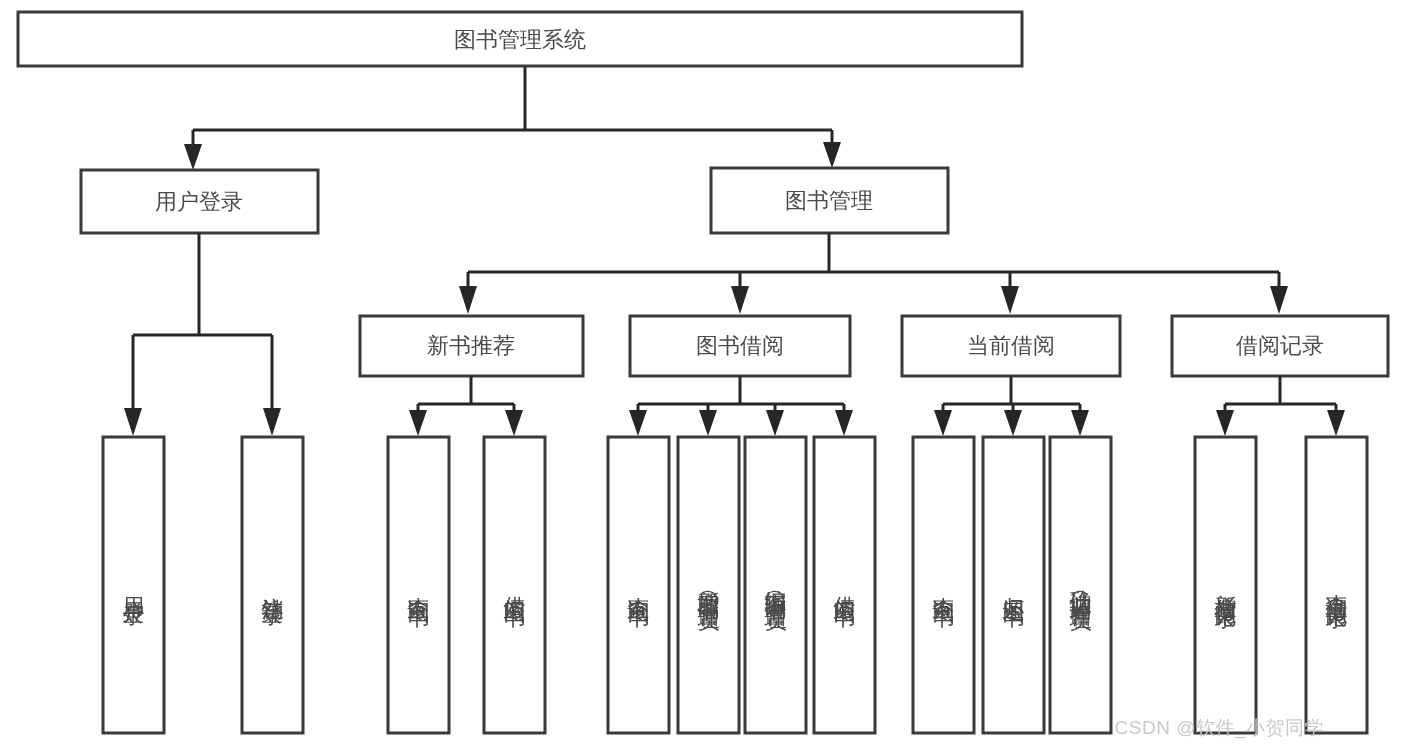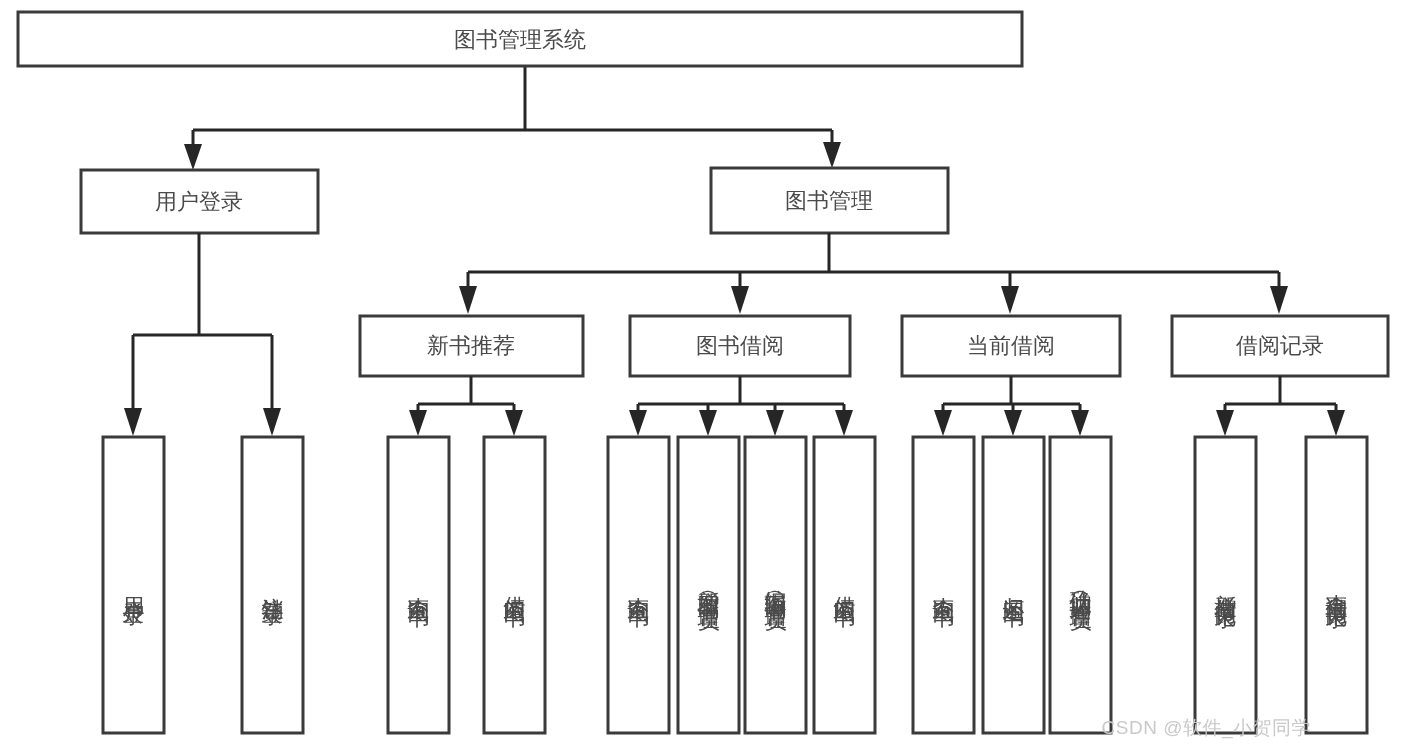--- a/index.html
+++ b/index.html
@@ -11,20 +11,21 @@
     width: 1405px;
     height: 747px;
     font-family: "Liberation Sans", "DejaVu Sans", sans-serif;
     overflow: hidden;
     position: relative;
   }
   #diagram-root {
     position: relative;
     width: 1329px;
     height: 747px;
+    padding-left: 19px;
   }
   svg.flow {
     position: absolute;
     top: 0;
     left: 0;
     width: 1405px;
     height: 747px;
   }
   .node-box {
     fill: #ffffff;
@@ -60,21 +61,21 @@
     line-height: 1;
     display: flex;
     align-items: center;
     justify-content: center;
     white-space: nowrap;
     pointer-events: none;
     user-select: none;
   }
   .watermark {
     position: absolute;
-    right: 18px;
+    right: 24px;
     bottom: 6px;
     font-family: "Liberation Sans", "DejaVu Sans", sans-serif;
     font-size: 19px;
     color: #c9c9c9;
     letter-spacing: 0.5px;
     white-space: nowrap;
     user-select: none;
   }
 </style>
 </head>

